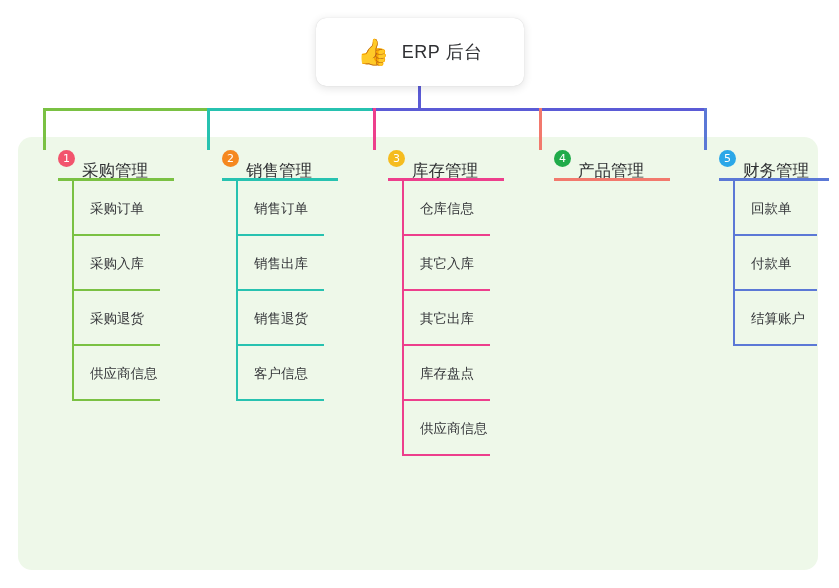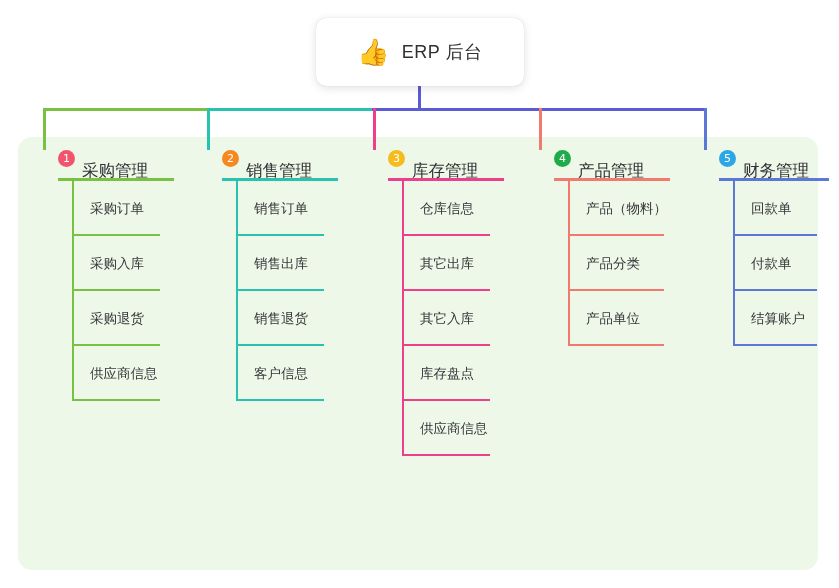--- a/index.html
+++ b/index.html
@@ -234,58 +234,43 @@
         <span class="col-title">库存管理</span>
       </div>
       <div class="head-rule" style="width: 116px; background: rgb(237, 63, 140);"></div>
       <div class="items">
         <div class="spine" style="background: rgb(237, 63, 140);"></div>
         <div class="item">
           <span class="item-label">仓库信息</span>
           <div class="item-rule" style="width: 88px; background: rgb(237, 63, 140);"></div>
         </div>
         <div class="item">
+          <span class="item-label">其它入库</span>
+          <div class="item-rule" style="width: 88px; background: rgb(237, 63, 140);"></div>
+        </div>
+        <div class="item">
           <span class="item-label">其它出库</span>
-          <div class="item-rule" style="width: 88px; background: rgb(237, 63, 140);"></div>
-        </div>
-        <div class="item">
-          <span class="item-label">其它入库</span>
           <div class="item-rule" style="width: 88px; background: rgb(237, 63, 140);"></div>
         </div>
         <div class="item">
           <span class="item-label">库存盘点</span>
           <div class="item-rule" style="width: 88px; background: rgb(237, 63, 140);"></div>
         </div>
         <div class="item">
           <span class="item-label">供应商信息</span>
           <div class="item-rule" style="width: 88px; background: rgb(237, 63, 140);"></div>
         </div>
       </div>
     </div>
     <div class="column" style="left: 532px; width: 152px;">
       <div class="col-head">
         <span class="badge" style="background: rgb(32, 171, 74);">4</span>
         <span class="col-title">产品管理</span>
       </div>
       <div class="head-rule" style="width: 116px; background: rgb(242, 121, 109);"></div>
-      <div class="items">
-        <div class="spine" style="background: rgb(242, 121, 109);"></div>
-        <div class="item">
-          <span class="item-label">产品（物料）</span>
-          <div class="item-rule" style="width: 96px; background: rgb(242, 121, 109);"></div>
-        </div>
-        <div class="item">
-          <span class="item-label">产品分类</span>
-          <div class="item-rule" style="width: 96px; background: rgb(242, 121, 109);"></div>
-        </div>
-        <div class="item">
-          <span class="item-label">产品单位</span>
-          <div class="item-rule" style="width: 96px; background: rgb(242, 121, 109);"></div>
-        </div>
-      </div>
     </div>
     <div class="column" style="left: 697px; width: 152px;">
       <div class="col-head">
         <span class="badge" style="background: rgb(43, 167, 232);">5</span>
         <span class="col-title">财务管理</span>
       </div>
       <div class="head-rule" style="width: 110px; background: rgb(91, 120, 214);"></div>
       <div class="items">
         <div class="spine" style="background: rgb(91, 120, 214);"></div>
         <div class="item">

